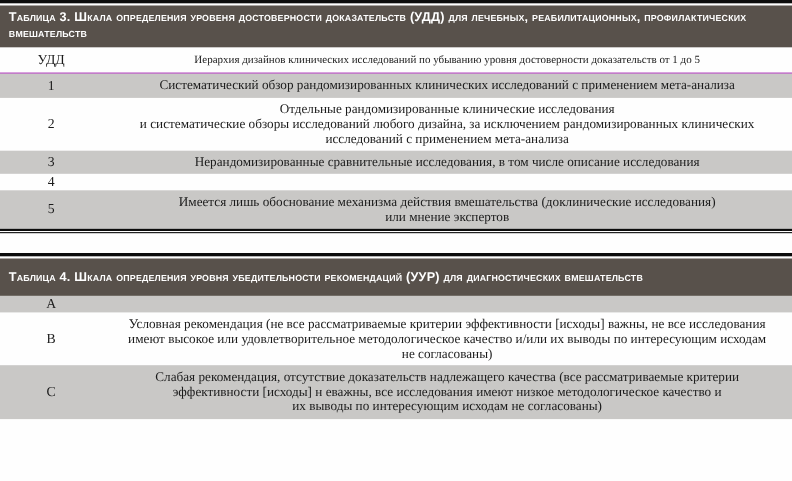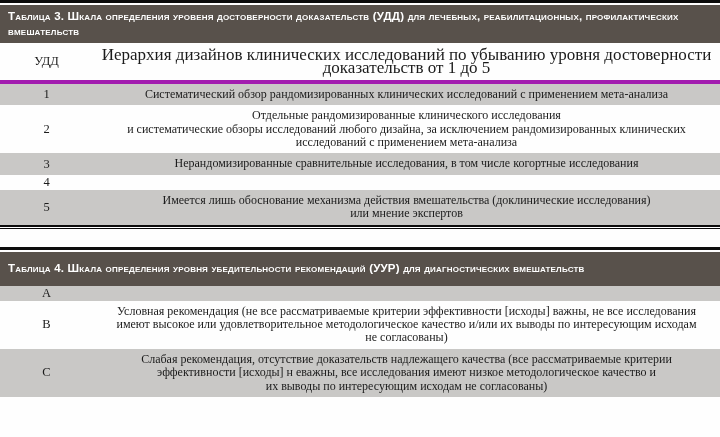--- a/index.html
+++ b/index.html
@@ -18,62 +18,62 @@
     font-family:"Liberation Sans","DejaVu Sans",sans-serif;
     font-weight:bold;
     font-variant:small-caps;
     font-size:11.5px;line-height:15px;letter-spacing:.2px;
     padding:4px 8px;min-height:34px;
     box-sizing:border-box;
     display:flex;align-items:center;
   }
   .row{display:flex;align-items:stretch;}
   .row.shaded{background:#c9c8c6;}
-  .row.hdr{border-bottom:4px solid #a21caf;}
+  .row.hdr{border-bottom:1px solid #a21caf;}
   .c1{
     flex:0 0 93px;width:93px;
     display:flex;align-items:center;justify-content:center;
     font-size:12.5px;text-align:center;
   }
   .c2{
     flex:1;
     display:flex;align-items:center;justify-content:center;
     text-align:center;
     font-size:12px;line-height:13.4px;
     padding:4px 8px;
     white-space:pre-line;
   }
-  .row.hdr .c2{font-size:17px;padding:5px 8px;}
+  .row.hdr .c2{font-size:10px;padding:5px 8px;}
   .row.hdr .c1{font-size:12.5px;}
 </style>
 </head>
 <body>
 
 <div class="tbl">
   <div class="rule-top"></div>
   <div class="title-bar">Таблица 3. Шкала определения уровеня достоверности доказательств (УДД) для лечебных, реабилитационных, профилактических вмешательств</div>
 
   <div class="row hdr">
     <div class="c1">УДД</div>
     <div class="c2">Иерархия дизайнов клинических исследований по убыванию уровня достоверности доказательств от 1 до 5</div>
   </div>
 
   <div class="row shaded">
     <div class="c1">1</div>
     <div class="c2">Систематический обзор рандомизированных клинических исследований с применением мета-анализа</div>
   </div>
   <div class="row">
     <div class="c1">2</div>
-    <div class="c2">Отдельные рандомизированные клинического исследования
+    <div class="c2">Отдельные рандомизированные клинические исследования
 и систематические обзоры исследований любого дизайна, за исключением рандомизированных клинических
 исследований с применением мета-анализа</div>
   </div>
   <div class="row shaded">
     <div class="c1">3</div>
-    <div class="c2">Нерандомизированные сравнительные исследования, в том числе когортные исследования</div>
+    <div class="c2">Нерандомизированные сравнительные исследования, в том числе описание исследования</div>
   </div>
   <div class="row">
     <div class="c1">4</div>
   </div>
   <div class="row shaded">
     <div class="c1">5</div>
     <div class="c2">Имеется лишь обоснование механизма действия вмешательства (доклинические исследования)
 или мнение экспертов</div>
   </div>
 

